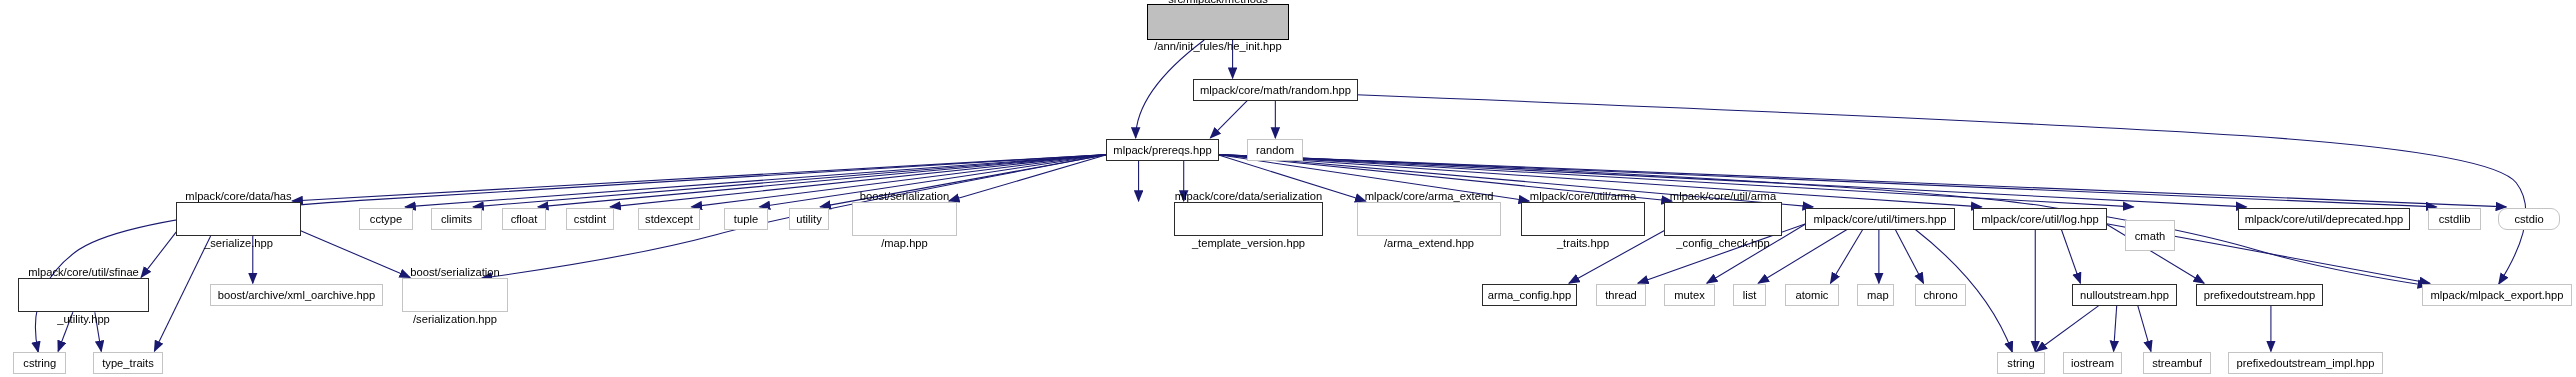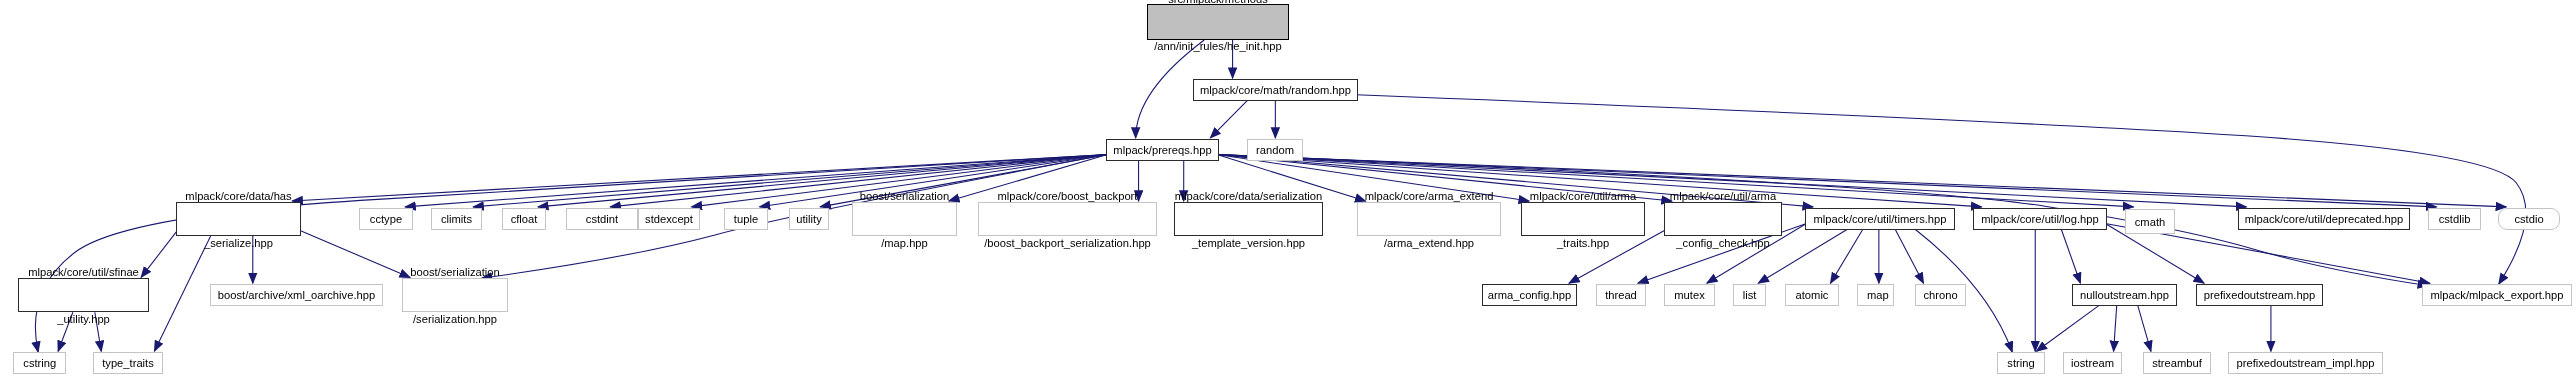--- a/index.html
+++ b/index.html
@@ -108,40 +108,36 @@
     </div>
     <div class="node external" style="left: 359px; top: 208px; width: 54px; height: 21.6px;">
       <div>cctype</div>
     </div>
     <div class="node external" style="left: 431px; top: 208px; width: 51px; height: 21.6px;">
       <div>climits</div>
     </div>
     <div class="node external" style="left: 502px; top: 208px; width: 44px; height: 21.6px;">
       <div>cfloat</div>
     </div>
-    <div class="node external" style="left: 566px; top: 208px; width: 72px; height: 21.6px;">
+    <div class="node external" style="left: 566px; top: 208px; width: 48px; height: 21.6px;">
       <div>cstdint</div>
     </div>
     <div class="node external" style="left: 638px; top: 208px; width: 62px; height: 21.6px;">
       <div>stdexcept</div>
     </div>
     <div class="node external" style="left: 724px; top: 208px; width: 44px; height: 21.6px;">
       <div>tuple</div>
     </div>
     <div class="node external" style="left: 789px; top: 208px; width: 40px; height: 22px; justify-content: center;">
       <div>utility</div>
     </div>
     <div class="node external" style="left: 852px; top: 202px; width: 105px; height: 34px;">
       <div>boost/serialization</div>
       <div>/map.hpp</div>
     </div>
-    <div class="node external" style="left: 978px; top: 202px; width: 179px; height: 34px;">
-      <div>mlpack/core/boost_backport</div>
-      <div>/boost_backport_serialization.hpp</div>
-    </div>
     <div class="node internal" style="left: 1174px; top: 202px; width: 149px; height: 34px;">
       <div>mlpack/core/data/serialization</div>
       <div>_template_version.hpp</div>
     </div>
     <div class="node external" style="left: 1357px; top: 202px; width: 144px; height: 34px;">
       <div>mlpack/core/arma_extend</div>
       <div>/arma_extend.hpp</div>
     </div>
     <div class="node internal" style="left: 1521px; top: 202px; width: 124px; height: 34px;">
       <div>mlpack/core/util/arma</div>
@@ -150,21 +146,21 @@
     <div class="node internal" style="left: 1664px; top: 202px; width: 118px; height: 34px;">
       <div>mlpack/core/util/arma</div>
       <div>_config_check.hpp</div>
     </div>
     <div class="node internal" style="left: 1805px; top: 208px; width: 150px; height: 21.6px;">
       <div>mlpack/core/util/timers.hpp</div>
     </div>
     <div class="node internal" style="left: 1973px; top: 208px; width: 134px; height: 21.6px;">
       <div>mlpack/core/util/log.hpp</div>
     </div>
-    <div class="node external" style="left: 2125px; top: 209px; width: 50px; height: 25px;">
+    <div class="node external" style="left: 2125px; top: 220px; width: 50px; height: 31px;">
       <div>cmath</div>
     </div>
     <div class="node internal" style="left: 2238px; top: 208px; width: 172px; height: 21.6px;">
       <div>mlpack/core/util/deprecated.hpp</div>
     </div>
     <div class="node external" style="left: 2428px; top: 208px; width: 53px; height: 21.6px;">
       <div>cstdlib</div>
     </div>
     <div class="node external" style="left: 2498px; top: 208px; width: 62px; height: 21.6px; border-radius: 9px;">
       <div>cstdio</div>

